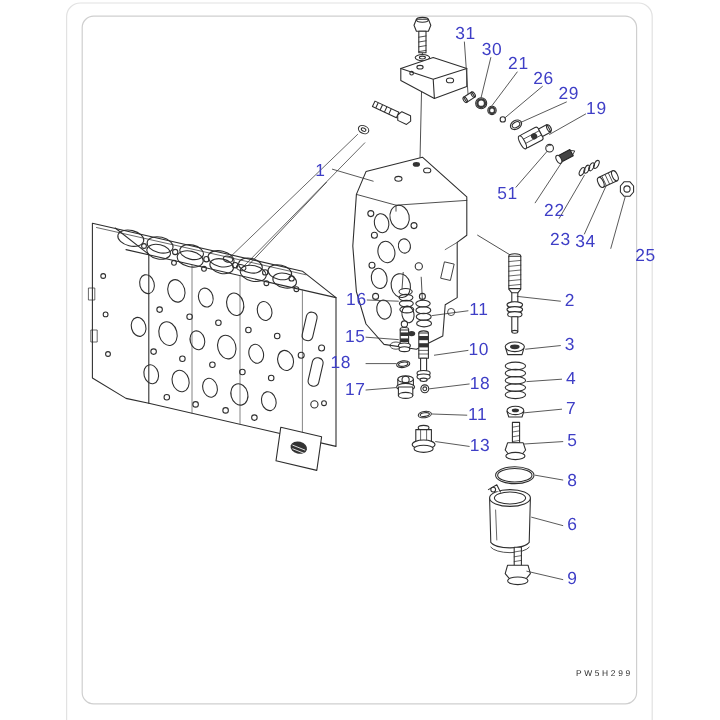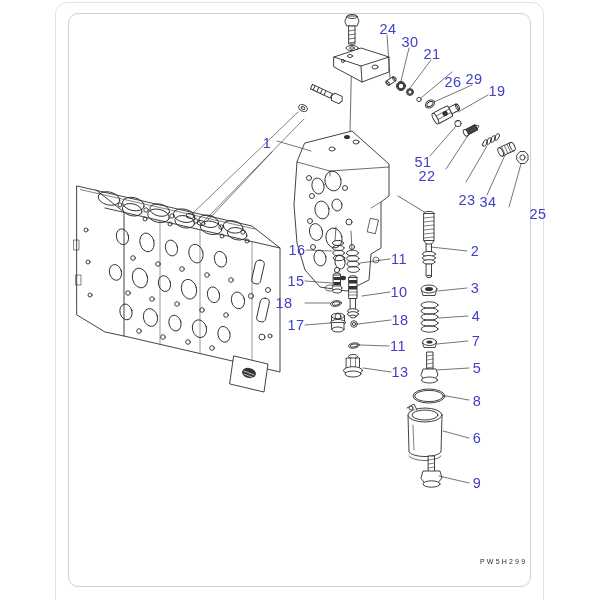--- a/index.html
+++ b/index.html
@@ -402,23 +402,23 @@
   <span class="co" style="left:400px;top:320px">18</span>
   <span class="co" style="left:400px;top:372px">13</span>
   <span class="co" style="left:398px;top:346px">11</span>
   <span class="co" style="left:296px;top:281px">15</span>
   <span class="co" style="left:297px;top:250px">16</span>
   <span class="co" style="left:296px;top:325px">17</span>
   <span class="co" style="left:284px;top:303px">18</span>
   <span class="co" style="left:497px;top:91px">19</span>
   <span class="co" style="left:410px;top:42px">30</span>
   <span class="co" style="left:432px;top:54px">21</span>
-  <span class="co" style="left:427px;top:176px">22</span>
+  <span class="co" style="left:462px;top:176px">22</span>
   <span class="co" style="left:467px;top:200px">23</span>
   <span class="co" style="left:488px;top:202px">34</span>
   <span class="co" style="left:538px;top:214px">25</span>
-  <span class="co" style="left:453px;top:82px">26</span>
-  <span class="co" style="left:388px;top:29px">24</span>
+  <span class="co" style="left:453px;top:66px">26</span>
+  <span class="co" style="left:388px;top:29px">31</span>
   <span class="co" style="left:423px;top:162px">51</span>
   <span class="co" style="left:474px;top:79px">29</span>
 </div>
 
 <div class="watermark">PW5H299</div>
 
 </body></html>

